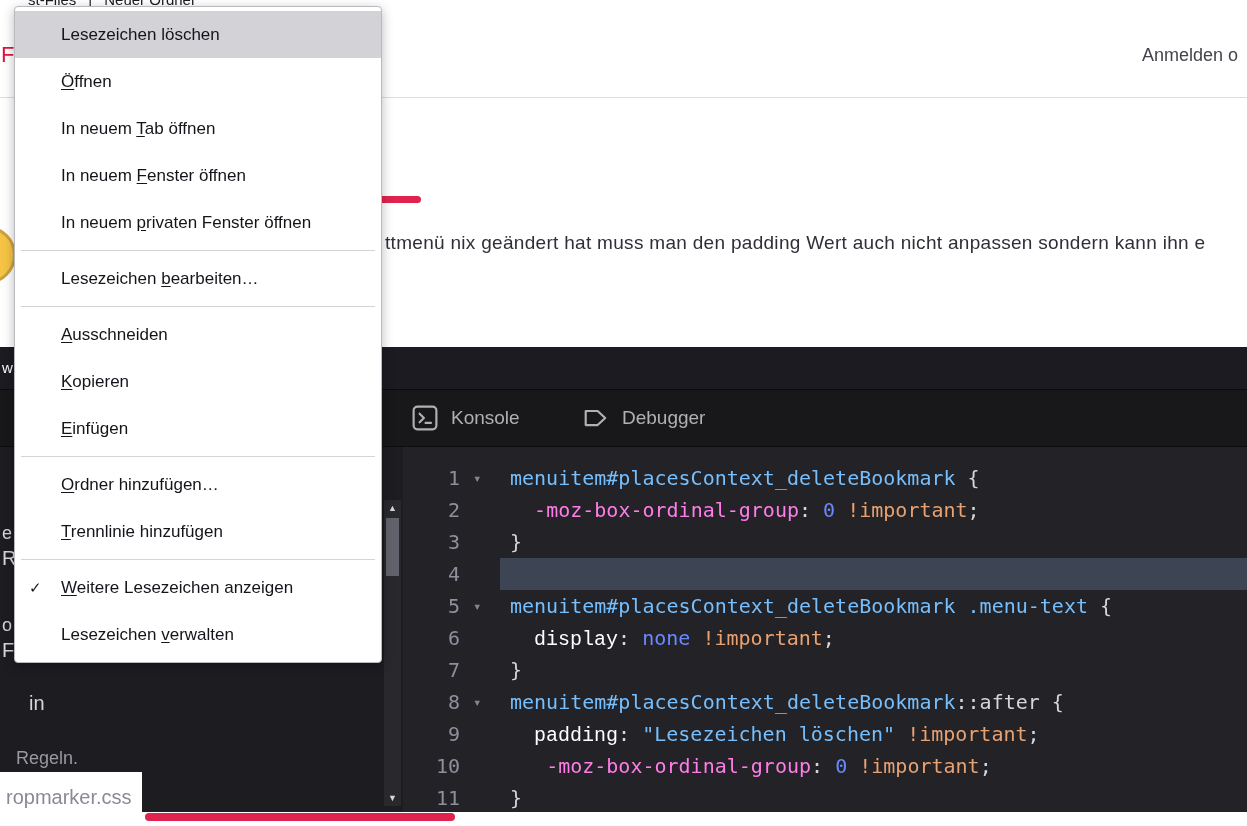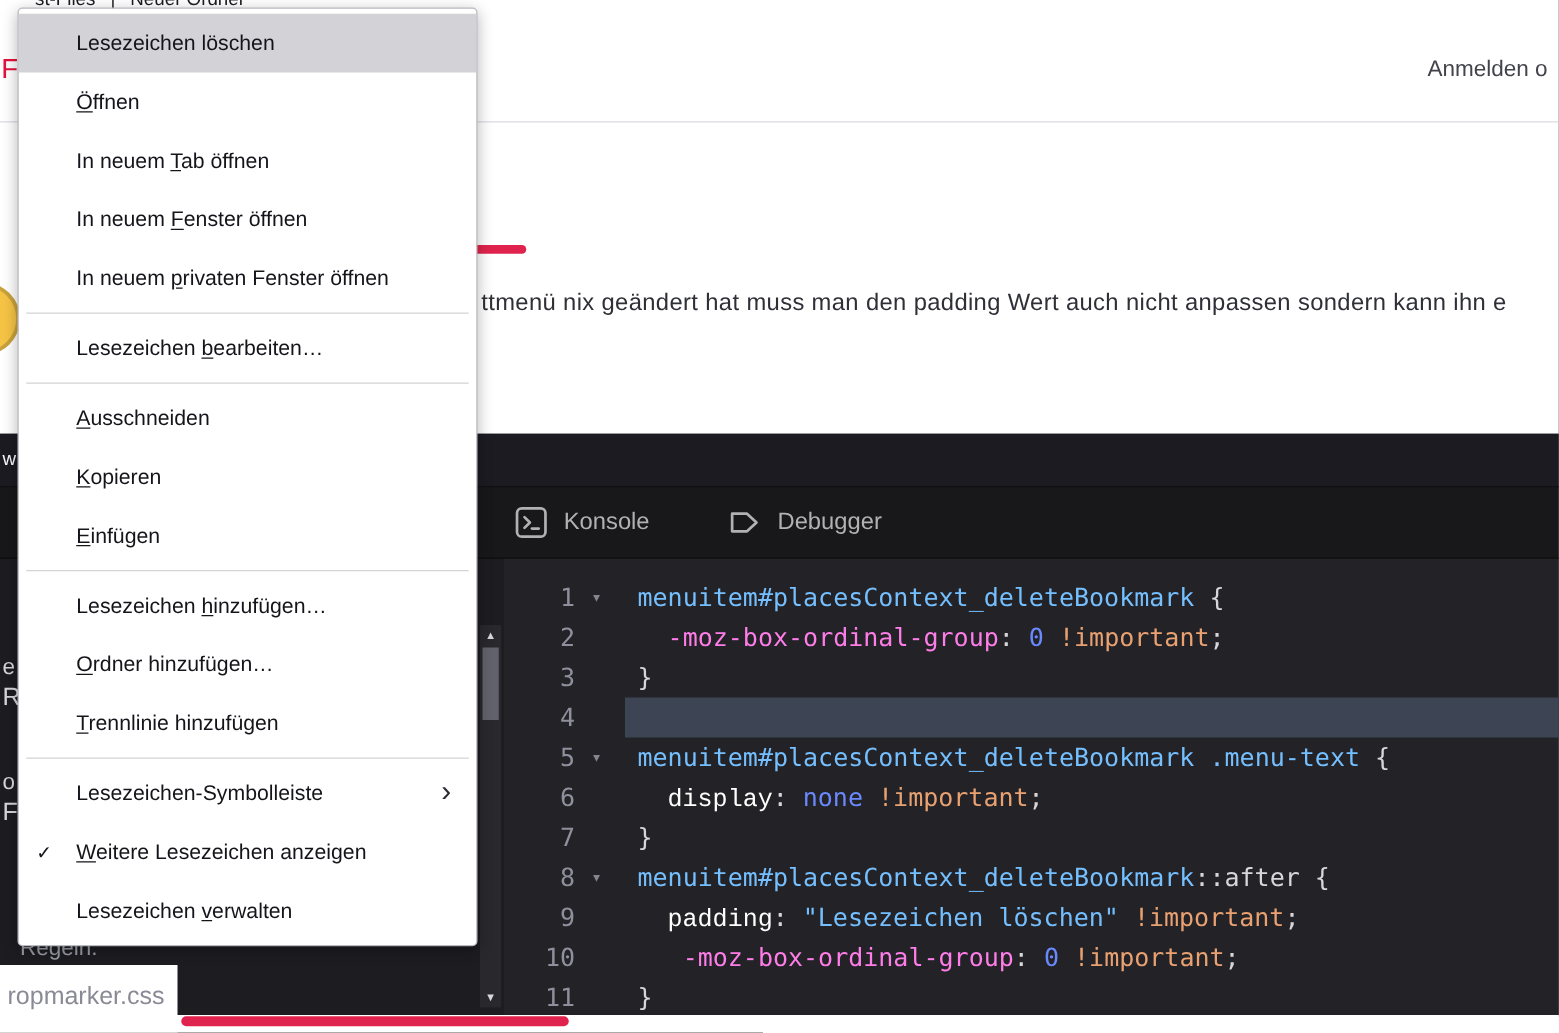--- a/index.html
+++ b/index.html
@@ -212,33 +212,26 @@
         <span><span></span><u>A</u><span>usschneiden</span></span>
       </div>
       <div class="ctx-item">
         <span><span></span><u>K</u><span>opieren</span></span>
       </div>
       <div class="ctx-item">
         <span><span></span><u>E</u><span>infügen</span></span>
       </div>
       <div class="ctx-sep"></div>
       <div class="ctx-item">
-        <span><span>Lesezeichen </span><u>h</u><span>inzufügen…</span></span>
-      </div>
-      <div class="ctx-item">
         <span><span></span><u>O</u><span>rdner hinzufügen…</span></span>
       </div>
       <div class="ctx-item">
         <span><span></span><u>T</u><span>rennlinie hinzufügen</span></span>
       </div>
       <div class="ctx-sep"></div>
-      <div class="ctx-item">
-        <span><span>Lesezeichen-Symbolleiste</span><u></u><span></span></span>
-        <span class="subarrow">›</span>
-      </div>
       <div class="ctx-item">
         <span class="check">✓</span>
         <span><span></span><u>W</u><span>eitere Lesezeichen anzeigen</span></span>
       </div>
       <div class="ctx-item">
         <span><span>Lesezeichen </span><u>v</u><span>erwalten</span></span>
       </div>
     </div>
 
 </div>

